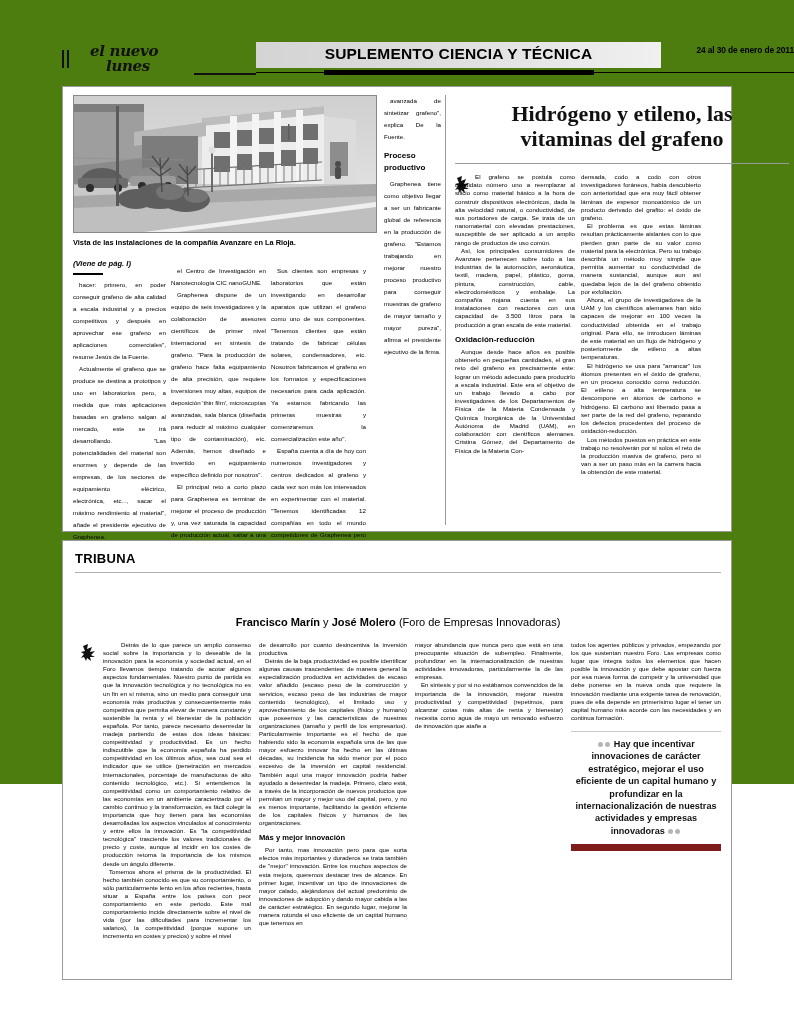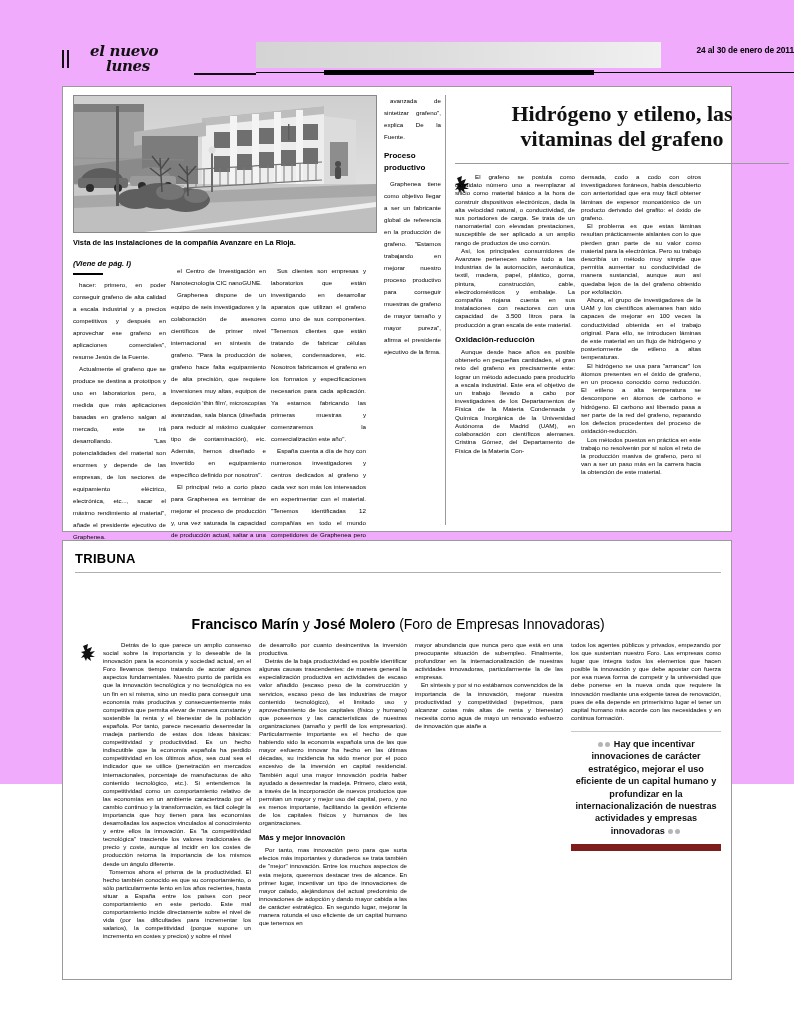--- a/index.html
+++ b/index.html
@@ -5,21 +5,21 @@
   * { box-sizing: border-box; }
   html, body { margin:0; padding:0; }
   body {
     width: 794px; height: 1024px;
     background: #ffffff;
     font-family: "Liberation Sans", sans-serif;
     color: #000;
     position: relative;
     overflow: hidden;
   }
-  .page { position:absolute; left:0; top:0; width:794px; height:784px; background:#f0abfc; }
+  .page { position:absolute; left:0; top:0; width:794px; height:784px; background:#4d7c0f; }
 
   
   .masthead { position:absolute; left:62px; top:42px; width:670px; height:40px; }
   .mh-bars { position:absolute; left:0; top:8px; width:14px; height:18px; }
   .mh-bars i { display:block; float:left; width:2px; height:18px; background:#111; margin-right:3px; }
   .logo { position:absolute; left:22px; top:2px; width:108px; height:34px;
           font-family:"DejaVu Serif", serif; font-style:italic; font-weight:bold;
           color:#111; line-height:1.0; }
   .logo .l1 { font-size:15px; letter-spacing:-0.3px; padding-left:6px; display:block; }
   .logo .l2 { font-size:15px; letter-spacing:-0.3px; padding-left:22px; display:block; }
@@ -76,21 +76,21 @@
 
   
   .trib-box { position:absolute; left:62px; top:540px; width:670px; height:440px;
               border:1px solid #9a9a9a; background:#fff; }
   .trib-label { position:absolute; left:12px; top:10px; font-size:13px; font-weight:bold;
                 letter-spacing:.3px; }
   .trib-rule { position:absolute; left:12px; top:31px; width:646px; height:1px; background:#b0b0b0; }
   .trib-title { position:absolute; left:12px; top:38px; width:646px; text-align:center;
                 font-family:"Liberation Serif", serif; font-size:24px; font-weight:bold; color:#111; }
   .trib-authors { position:absolute; left:12px; top:75px; width:646px; text-align:center;
-                font-size:14px; }
+                font-size:11px; }
   .trib-authors b { font-weight:bold; }
   .trib-authors span.foro { font-weight:normal; }
 
   .tcol1 { position:absolute; left:40px;  top:100px; width:148px; }
   .tcol2 { position:absolute; left:196px; top:100px; width:148px; }
   .tcol3 { position:absolute; left:352px; top:100px; width:148px; }
   .tcol4 { position:absolute; left:508px; top:100px; width:150px; }
   .tbody { font-size:6.1px; line-height:8.1px; text-align:justify; }
   .tbody p { margin:0; text-indent:6px; }
   .tsub { font-size:7.6px; font-weight:bold; margin:7px 0 4px 0; }
@@ -112,20 +112,21 @@
     <div class="mh-bars">
         <i></i>
         <i></i>
       </div>
     <div class="logo">
       <span class="l1">el nuevo</span>
       <span class="l2">lunes</span>
     </div>
     <div class="logo-rule"></div>
     <div class="banner"></div>
+    <div class="banner-title">SUPLEMENTO CIENCIA Y TÉCNICA</div>
     <div class="banner-rule"></div>
     <div class="banner-underline"></div>
     <div class="issue-date">24 al 30 de enero de 2011</div>
   </div>
 
   <div class="top-box">
 
     <div class="photo">
       <svg width="302" height="136" viewBox="0 0 302 136">
         <defs>

